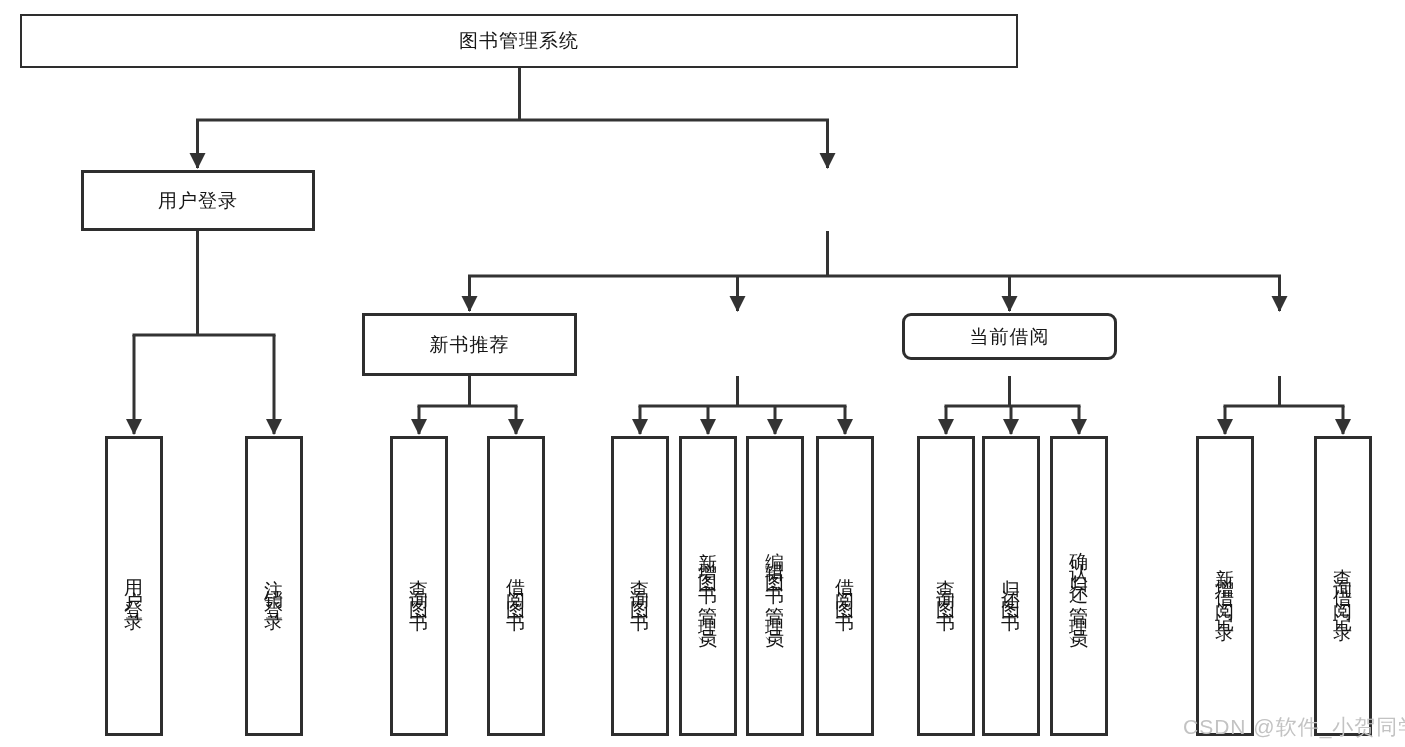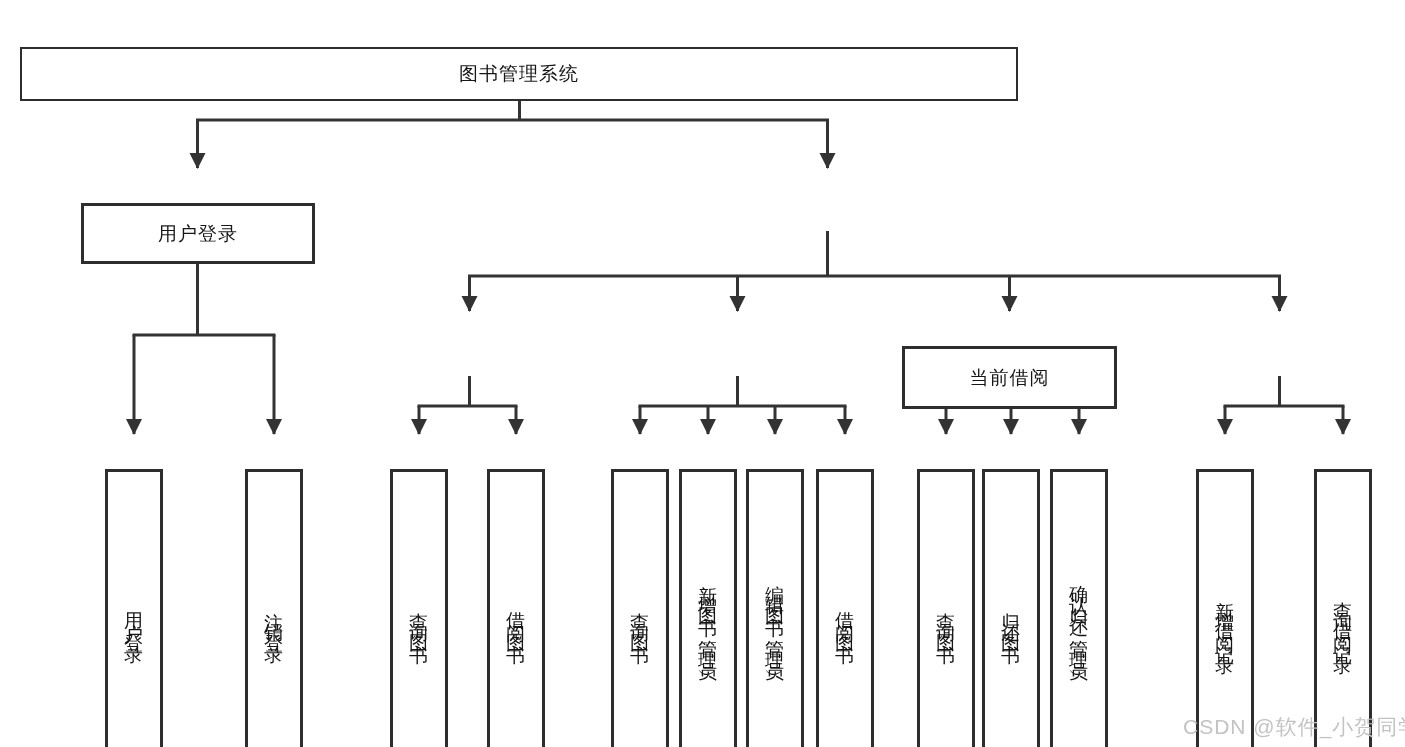--- a/index.html
+++ b/index.html
@@ -21,21 +21,20 @@
     position: absolute;
     box-sizing: border-box;
     border: 3px solid #2e2e2e;
     background: #ffffff;
     color: #161616;
     display: flex;
     align-items: center;
     justify-content: center;
     z-index: 2;
     font-size: 19px;
-    margin-top: 33px;
   }
   .node.root { border-width: 2px; letter-spacing: 1px; }
   .node.h { letter-spacing: 1px; }
   .node.v {
     writing-mode: vertical-rl;
     text-orientation: mixed;
     letter-spacing: 11px;
     line-height: 1;
     font-size: 19px;
   }
@@ -107,21 +106,22 @@
       <path d="M1279.5 376 V406 M1223.5 406 H1344.5"></path>
       <path d="M1225 406 V434" marker-end="url(#arrow)"></path>
       <path d="M1343 406 V434" marker-end="url(#arrow)"></path>
     </g>
   </svg>
 
   <div class="node root h" style="left:20px; top:14px; width:998px; height:54px;">图书管理系统</div>
 
   <div class="node h" style="left:81px; top:170px; width:234px; height:61px;">用户登录</div>
 
-  <div class="node h" style="left:902px; top:313px; width:215px; height:63px;">当前借阅</div>
+  <div class="node h" style="left:362px; top:313px; width:215px; height:63px;">新书推荐</div>
+  <div class="node h" style="left:902px; top:313px; width:215px; height:47px;border-radius:9px;">当前借阅</div>
 
   <div class="node v" style="left:105px; top:436px; width:58px; height:300px;">用户登录</div>
   <div class="node v" style="left:245px; top:436px; width:58px; height:300px;">注销登录</div>
 
   <div class="node v" style="left:390px; top:436px; width:58px; height:300px;">查询图书</div>
   <div class="node v" style="left:487px; top:436px; width:58px; height:300px;">借阅图书</div>
 
   <div class="node v" style="left:611px; top:436px; width:58px; height:300px;">查询图书</div>
   <div class="node v" style="left:679px; top:436px; width:58px; height:300px;">新增图书（管理员）</div>
   <div class="node v" style="left:746px; top:436px; width:58px; height:300px;">编辑图书（管理员）</div>

